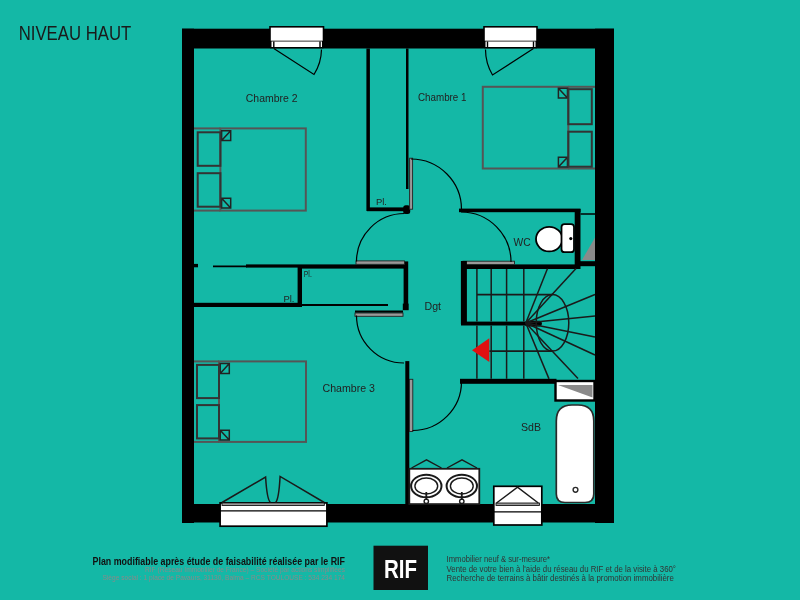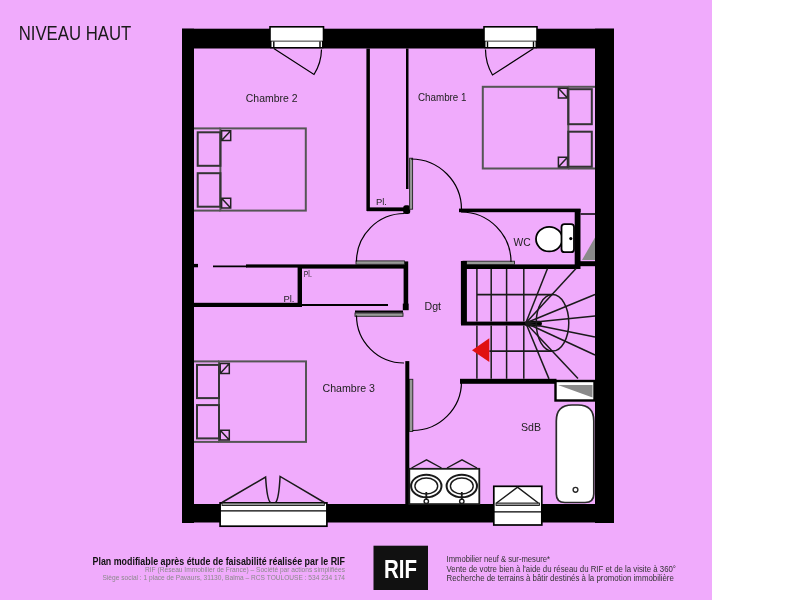--- a/index.html
+++ b/index.html
@@ -1,16 +1,16 @@
 <!DOCTYPE html>
 <html><head>
 <meta charset="utf-8">
 <style>
   html,body{margin:0;padding:0;background:#ffffff;}
-  .page{position:relative;width:712px;height:600px;background:#f0abfc;overflow:hidden;
+  .page{position:relative;width:800px;height:600px;background:#14b8a6;overflow:hidden;
         font-family:"Liberation Sans", sans-serif;}
   svg{position:absolute;left:0;top:0;}
 </style>
 </head>
 <body>
 <div class="page">
 <svg width="800" height="600" viewBox="0 0 800 600">
 
   <g>
     <text x="18.7" y="39.5" font-size="19.5" fill="#1a1a1a" textLength="112.5" lengthAdjust="spacingAndGlyphs">NIVEAU HAUT</text>

